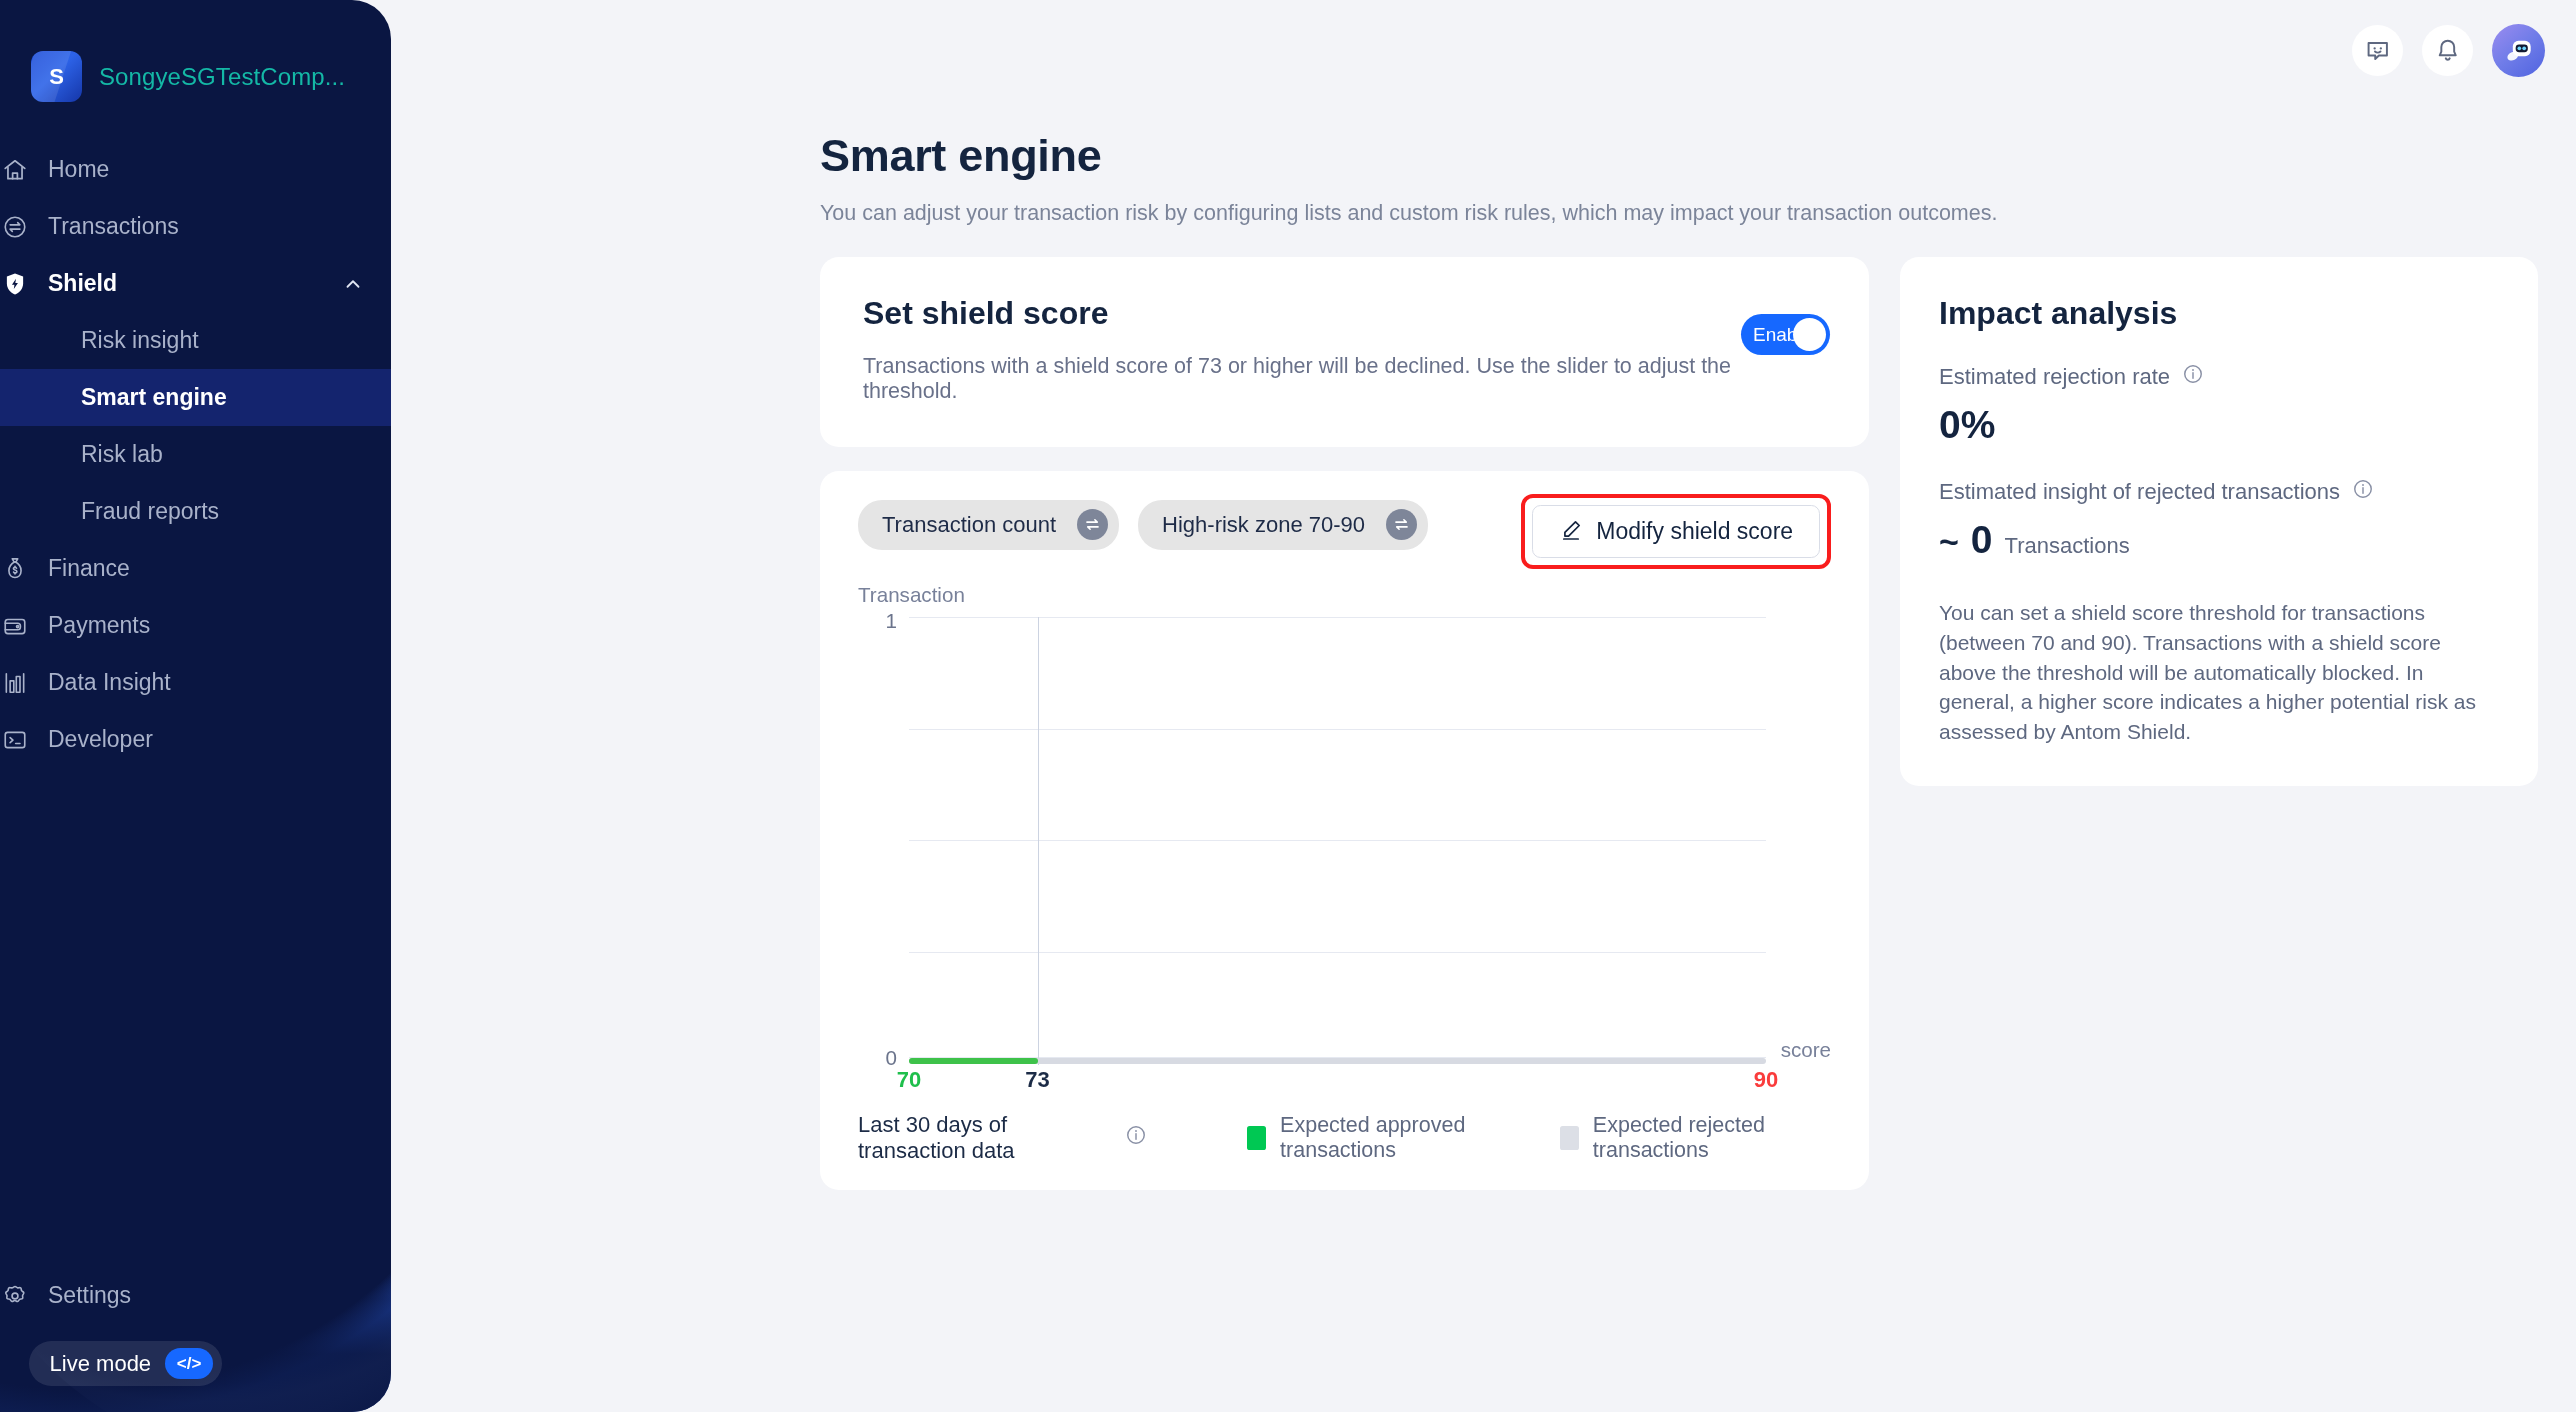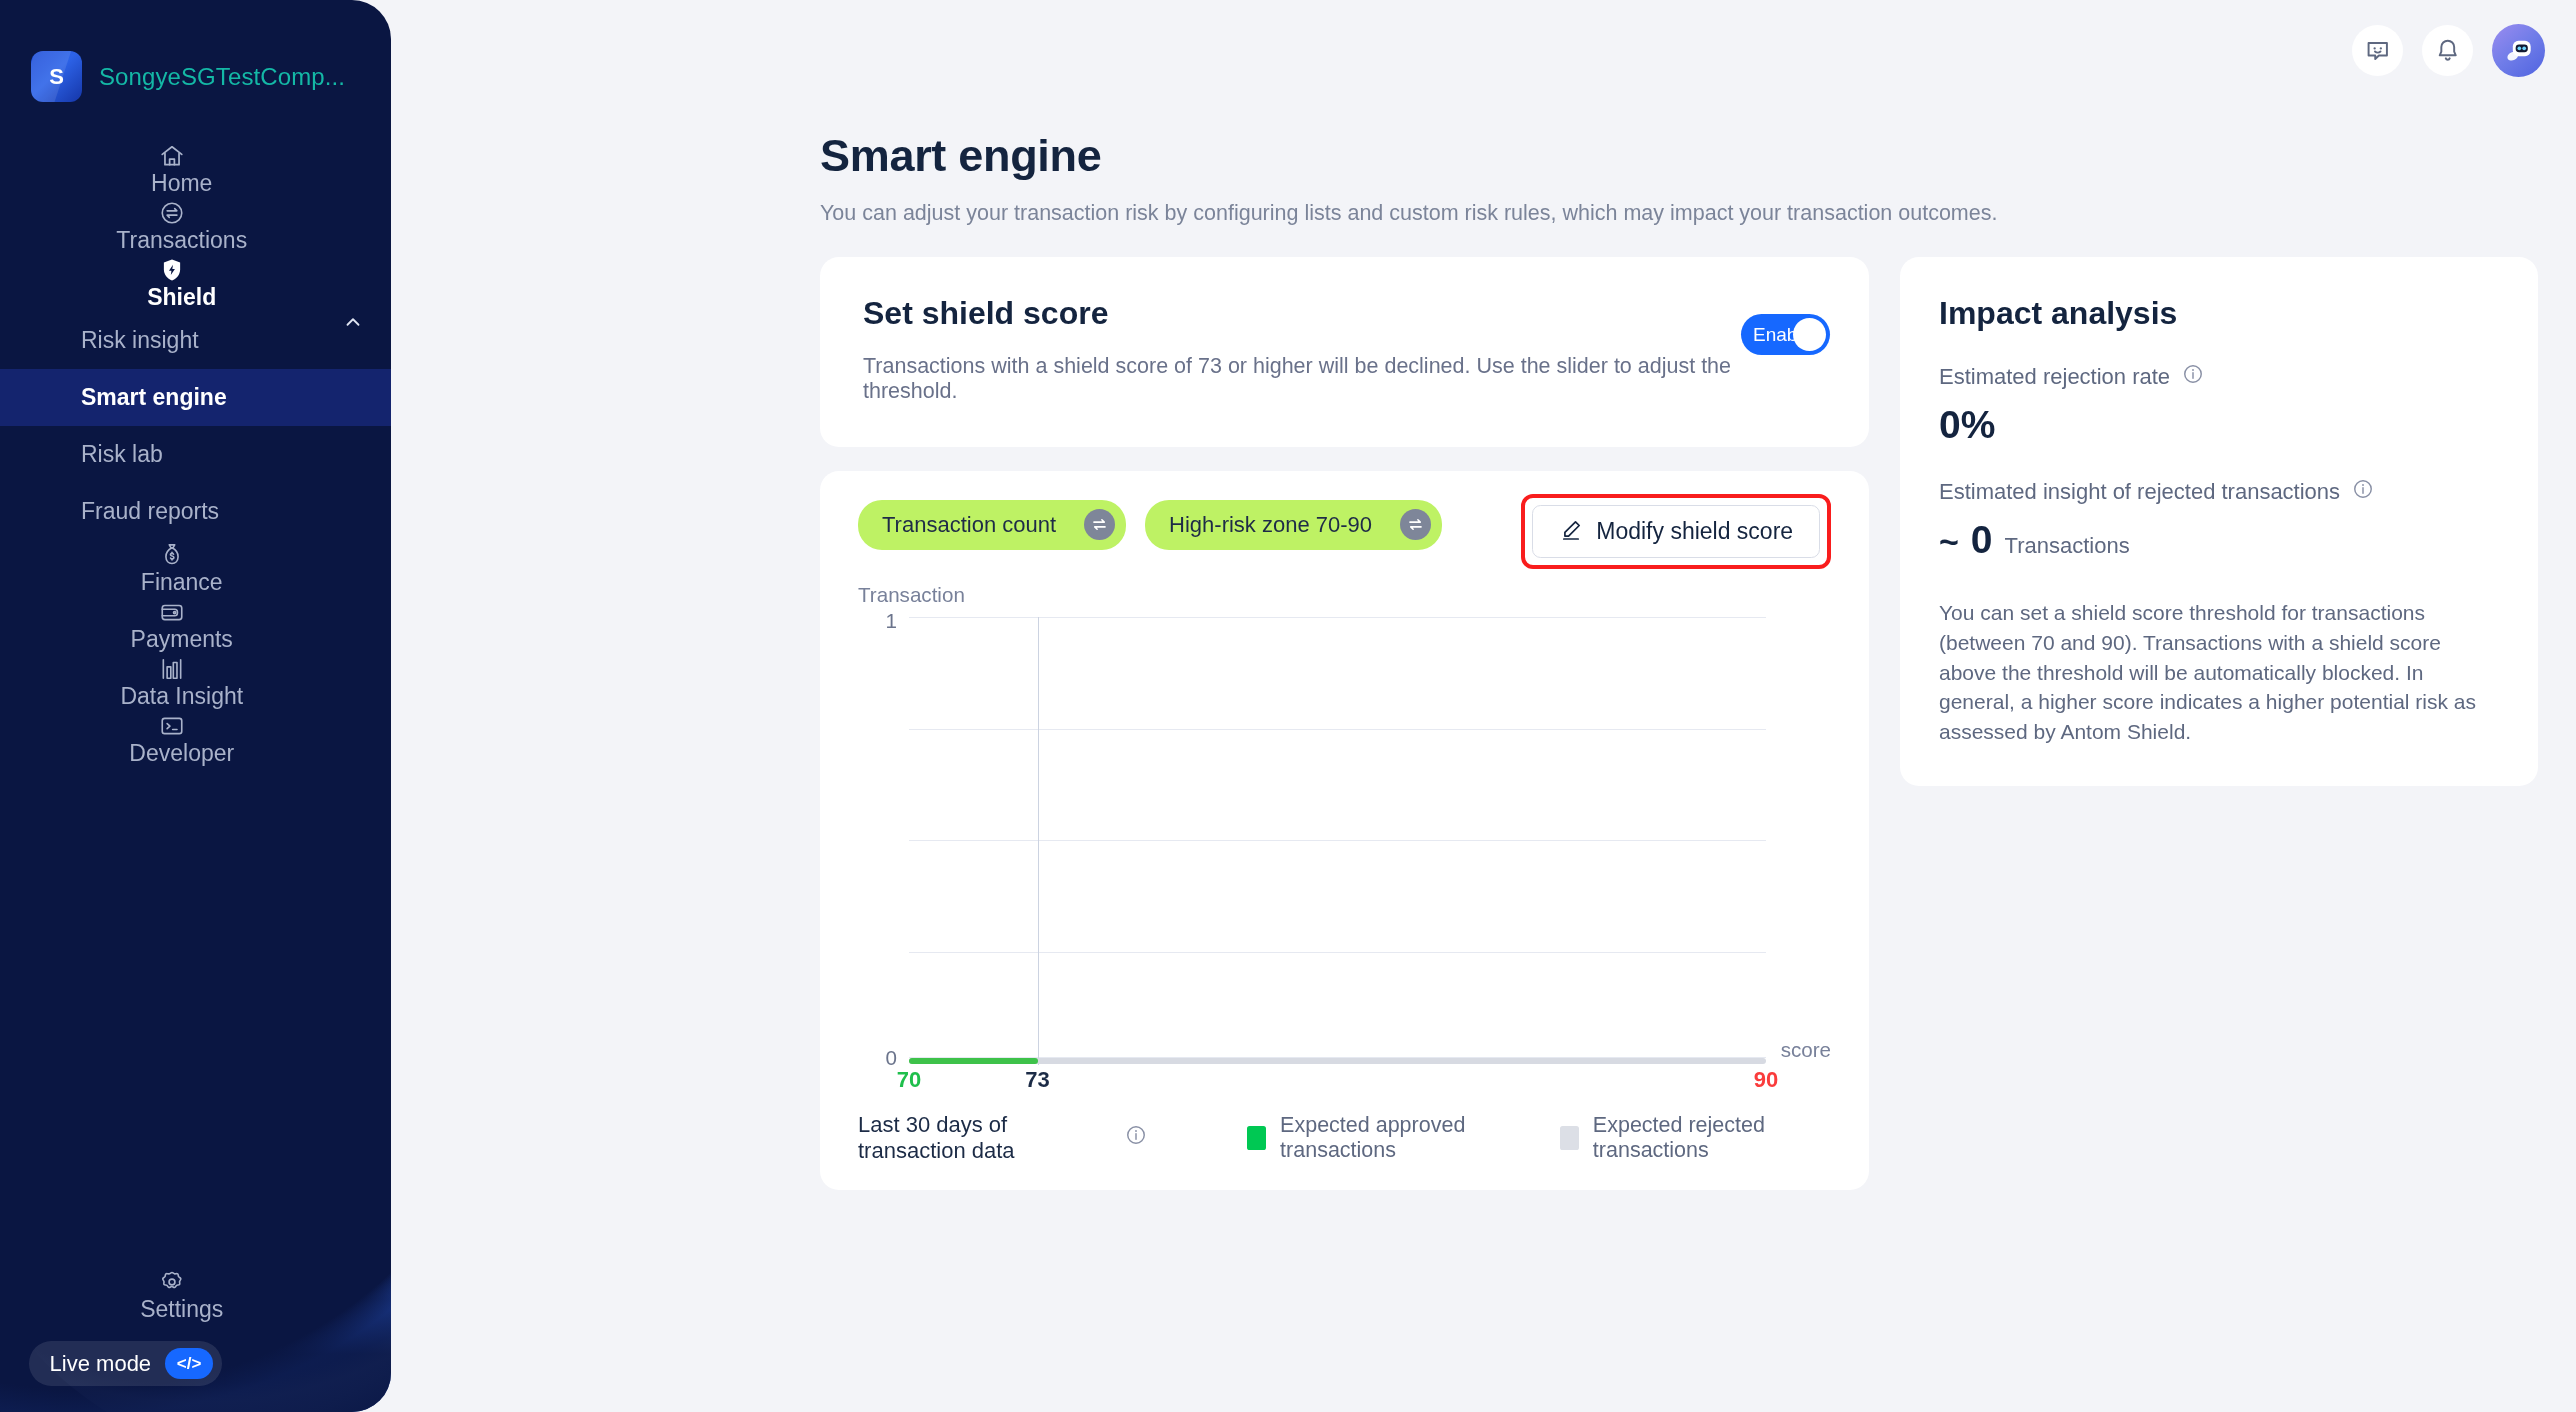--- a/index.html
+++ b/index.html
@@ -73,21 +73,20 @@
     font-size: 24px; font-weight: 400; color: #14b8a6;
     white-space: nowrap; letter-spacing: 0.1px;
   }
 
   .nav { margin-top: 36px; position: relative; z-index: 2; }
   .nav-item {
     display: flex; align-items: center;
     height: 57px; padding-right: 27.5px;
     color: #a9b2ca; font-size: 23px; cursor: pointer;
     position: relative;
-    flex-direction: column;
   }
   .nav-item .ni-icon {
     width: 29px; height: 29px; flex: 0 0 29px;
     margin-right: 19px; display: flex; align-items: center; justify-content: center;
   }
   .nav-item .ni-icon svg { width: 26px; height: 26px; display: block; }
   .nav-item.active-parent { color: #ffffff; font-weight: 600; }
   .nav-item .chev { margin-left: auto; display: flex; align-items: center; }
   .nav-item .chev svg { width: 22px; height: 22px; }
   .nav-sub {
@@ -198,22 +197,22 @@
   }
   .toggle .tg-knob {
     position: absolute; right: 4.3px; top: 4.3px;
     width: 33px; height: 33px; border-radius: 50%; background: #fff;
   }
 
   
   .card-chart { margin-top: 24px; padding: 29px 38px 26px 38px; position: relative; }
   .chip-row { display: flex; align-items: center; gap: 19px; }
   .chip {
-    display: inline-flex; align-items: center; gap: 28px;
-    background: #bef264; border-radius: 24px;
+    display: inline-flex; align-items: center; gap: 21px;
+    background: #e5e5e5; border-radius: 24px;
     padding: 9.4px 11px 9.4px 24px; cursor: pointer;
   }
   .chip-label { font-size: 22px; color: #1e2b47; font-weight: 500; white-space: nowrap; }
   .chip-swap {
     width: 31px; height: 31px; border-radius: 50%; background: #7e8699;
     display: flex; align-items: center; justify-content: center;
   }
   .chip-swap svg { width: 19px; height: 19px; }
 
   .modify-wrap {

